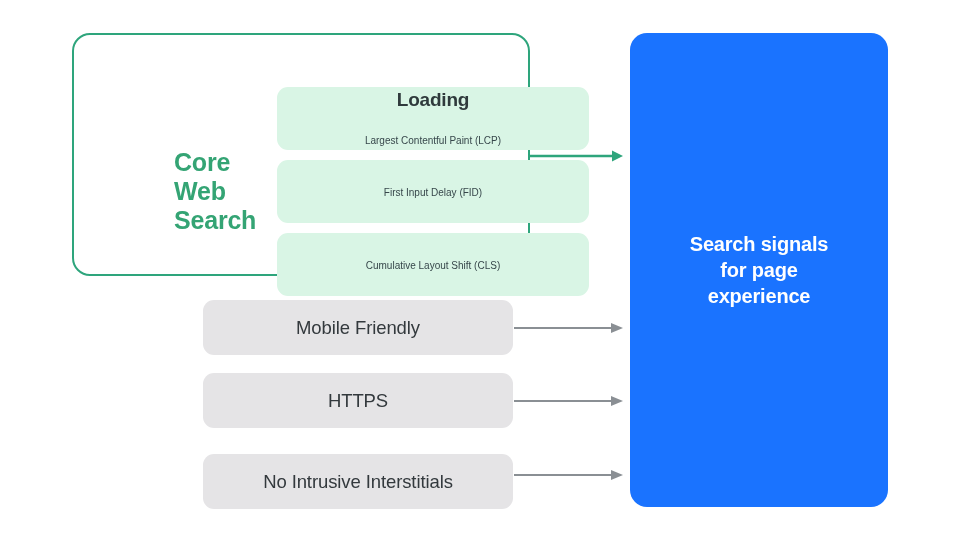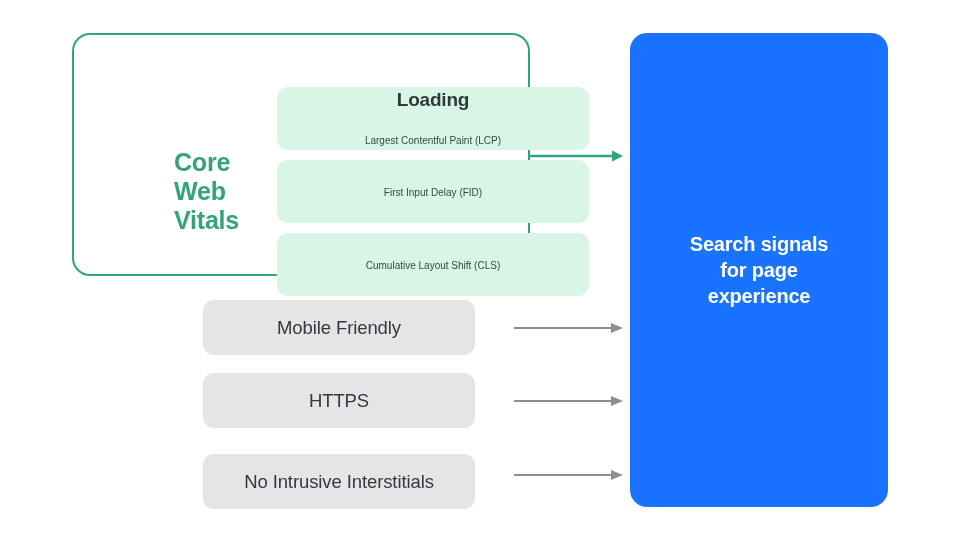--- a/index.html
+++ b/index.html
@@ -68,21 +68,21 @@
     font-size: 10px;
     font-weight: normal;
     line-height: 17px;
     margin-top: 1px;
   }
 
   
   .grey-box {
     position: absolute;
     left: 203px;
-    width: 272px;
+    width: 310px;
     height: 55px;
     background: #E5E4E6;
     border-radius: 11px;
     display: flex;
     align-items: center;
     justify-content: center;
   }
   #grey-0 { top: 300px; }
   #grey-1 { top: 373px; }
   #grey-2 { top: 447px; margin-top: 7px; }
@@ -124,21 +124,21 @@
   }
 </style>
 </head>
 <body>
 
 <div id="canvas">
 
   <div id="cwv-group">
     <div id="cwv-label" style="white-space: pre-line;">Core
 Web
-Vitals</div>
+Search</div>
 
     <div class="vital-card" id="vital-0">
       <div class="vital-title">Loading</div>
       <div class="vital-sub">Largest Contentful Paint (LCP)</div>
     </div>
 
     <div class="vital-card" id="vital-1">
       <div class="vital-sub">First Input Delay (FID)</div>
     </div>
 

